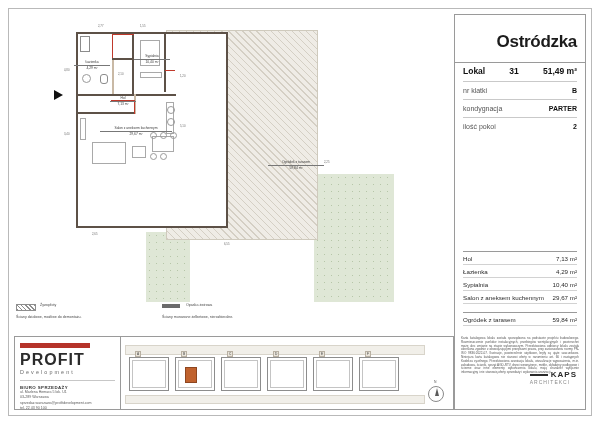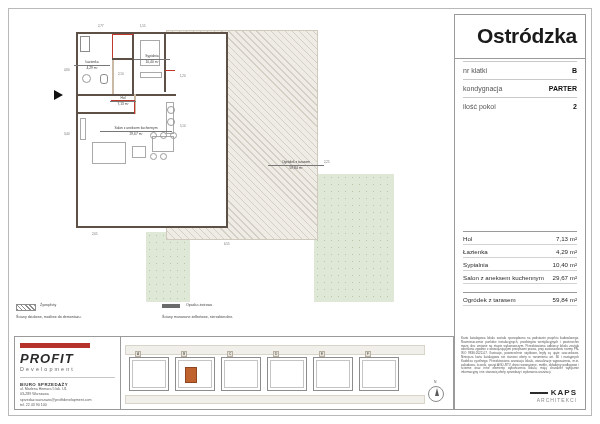--- a/index.html
+++ b/index.html
@@ -15,21 +15,21 @@
   
   .panel{
     position:absolute;right:14px;top:14px;width:132px;height:396px;
     border:1px solid #9a9a9a;box-sizing:border-box;background:#fff;
     padding:0;
   }
   .panel .logo{
     padding:10px 8px 6px 8px;text-align:right;
   }
   .logo .osiedle{font-size:7.5px;color:#6f6f6f;letter-spacing:.5px;}
-  .logo .name{font-size:21px;font-weight:bold;color:#1b1b1b;letter-spacing:-.3px;line-height:1;}
+  .logo .name{font-size:17px;font-weight:bold;color:#1b1b1b;letter-spacing:-.3px;line-height:1;margin-top:8px;}
   .logo .bar{
     width:34px;height:0;border-top:2px solid #1b1b1b;display:inline-block;
     vertical-align:middle;margin-right:4px;
   }
   .logo .row1{display:flex;align-items:center;justify-content:flex-end;gap:4px;}
   .hr{border-top:1px solid #9a9a9a;margin:6px 0 0 0;}
   .kv{display:flex;justify-content:space-between;font-size:7px;color:#333;padding:3px 8px;}
   .kv.big{font-size:8.5px;font-weight:bold;color:#111;}
   .kv .k{color:#555;}
   .kv .v{color:#111;font-weight:bold;}
@@ -37,21 +37,21 @@
   .panel .sep{height:1px;background:#c9c9c9;margin:2px 8px;}
   .panel .spacer{height:118px;}
   .tbl{margin:0 8px;}
   .tbl .tr{display:flex;justify-content:space-between;font-size:6.2px;color:#2a2a2a;
     padding:2.5px 0;border-bottom:1px solid #d2d2d2;}
   .tbl .tr:first-child{border-top:1px solid #9a9a9a;}
   .tbl .tr .a{letter-spacing:0;}
   .tbl .tr .b{font-variant-numeric:tabular-nums;}
   .legalbox{position:absolute;left:6px;right:6px;bottom:34px;}
   .legal{font-size:3.05px;line-height:1.25;color:#555;text-align:justify;}
-  .kaps{position:absolute;right:8px;bottom:6px;text-align:right;}
+  .kaps{position:absolute;right:8px;bottom:24px;}
   .kaps .k1{font-size:8px;font-weight:bold;color:#2b2b2b;letter-spacing:1px;}
   .kaps .k2{font-size:5px;color:#8a8a8a;letter-spacing:1px;}
   .kapsline{display:inline-block;width:18px;border-top:2px solid #2b2b2b;margin-right:3px;vertical-align:middle;}
   
   .plan{position:absolute;left:14px;top:14px;width:440px;height:290px;}
   .terrace{
     position:absolute;left:152px;top:16px;width:150px;height:208px;
     background:#efece6;border:1px solid #cfcabd;
   }
   .terr-hatch{
@@ -94,21 +94,21 @@
   .legendrow{position:absolute;left:16px;top:300px;width:436px;height:28px;}
   .lg{position:absolute;font-size:3.6px;color:#4a4a4a;}
   .lgsw{position:absolute;}
   .lgsw.hatch{background:repeating-linear-gradient(45deg,#8e8e8e 0 1px,#fff 1px 3px);border:.5px solid #8e8e8e;}
   .lgsw.solid{background:#6b6b6b;}
   
   .bottom{position:absolute;left:14px;top:336px;width:440px;height:74px;
     border:1px solid #9a9a9a;box-sizing:border-box;background:#fff;}
   .brandbox{position:absolute;left:0;top:0;width:106px;height:100%;border-right:1px solid #9a9a9a;box-sizing:border-box;padding:6px 5px;}
   .brand-red{width:70px;height:5px;background:#b5332a;margin-bottom:4px;}
-  .brand-p{font-size:13px;font-weight:bold;color:#2b2b2b;letter-spacing:1px;line-height:1;font-style:italic;}
+  .brand-p{font-size:16px;font-weight:bold;color:#2b2b2b;letter-spacing:1px;line-height:1;}
   .brand-d{font-size:5.4px;color:#6b6b6b;letter-spacing:2.1px;margin-top:1px;}
   .brand-rule{border-top:1px solid #c7c7c7;margin:5px 0 4px 0;}
   .brand-t{font-size:4.4px;font-weight:bold;color:#333;letter-spacing:.4px;}
   .brand-l{font-size:3.6px;color:#5a5a5a;line-height:1.5;}
   .sitemap{position:absolute;left:106px;top:0;right:0;bottom:0;}
   .bld{position:absolute;background:#ffffff;border:.6px solid #8d8d8d;box-sizing:border-box;}
   .bld .inner{position:absolute;inset:2px;border:.4px solid #c4c4c4;}
   .bldlbl{position:absolute;font-size:3.2px;color:#3a3a3a;background:#e9e4da;border:.4px solid #b8b0a2;padding:0 1px;}
   .hl{position:absolute;background:#c0622e;border:.5px solid #8e4620;}
   .road{position:absolute;background:#f1efe9;border:.4px solid #d8d4ca;}
@@ -276,20 +276,25 @@
       </div>
     </div>
   </div>
 
   <div class="panel">
     <div class="logo">
       <div class="name">Ostródzka</div>
     </div>
     <div class="hr"></div>
 
+    <div class="kv big">
+      <span class="k">Lokal</span>
+      <span class="v">31</span>
+      <span class="v">51,49 m²</span>
+    </div>
     <div class="sep"></div>
     <div class="kv">
       <span class="k">nr klatki</span>
       <span class="v">B</span>
     </div>
     <div class="sep"></div>
     <div class="kv">
       <span class="k">kondygnacja</span>
       <span class="v">PARTER</span>
     </div>

